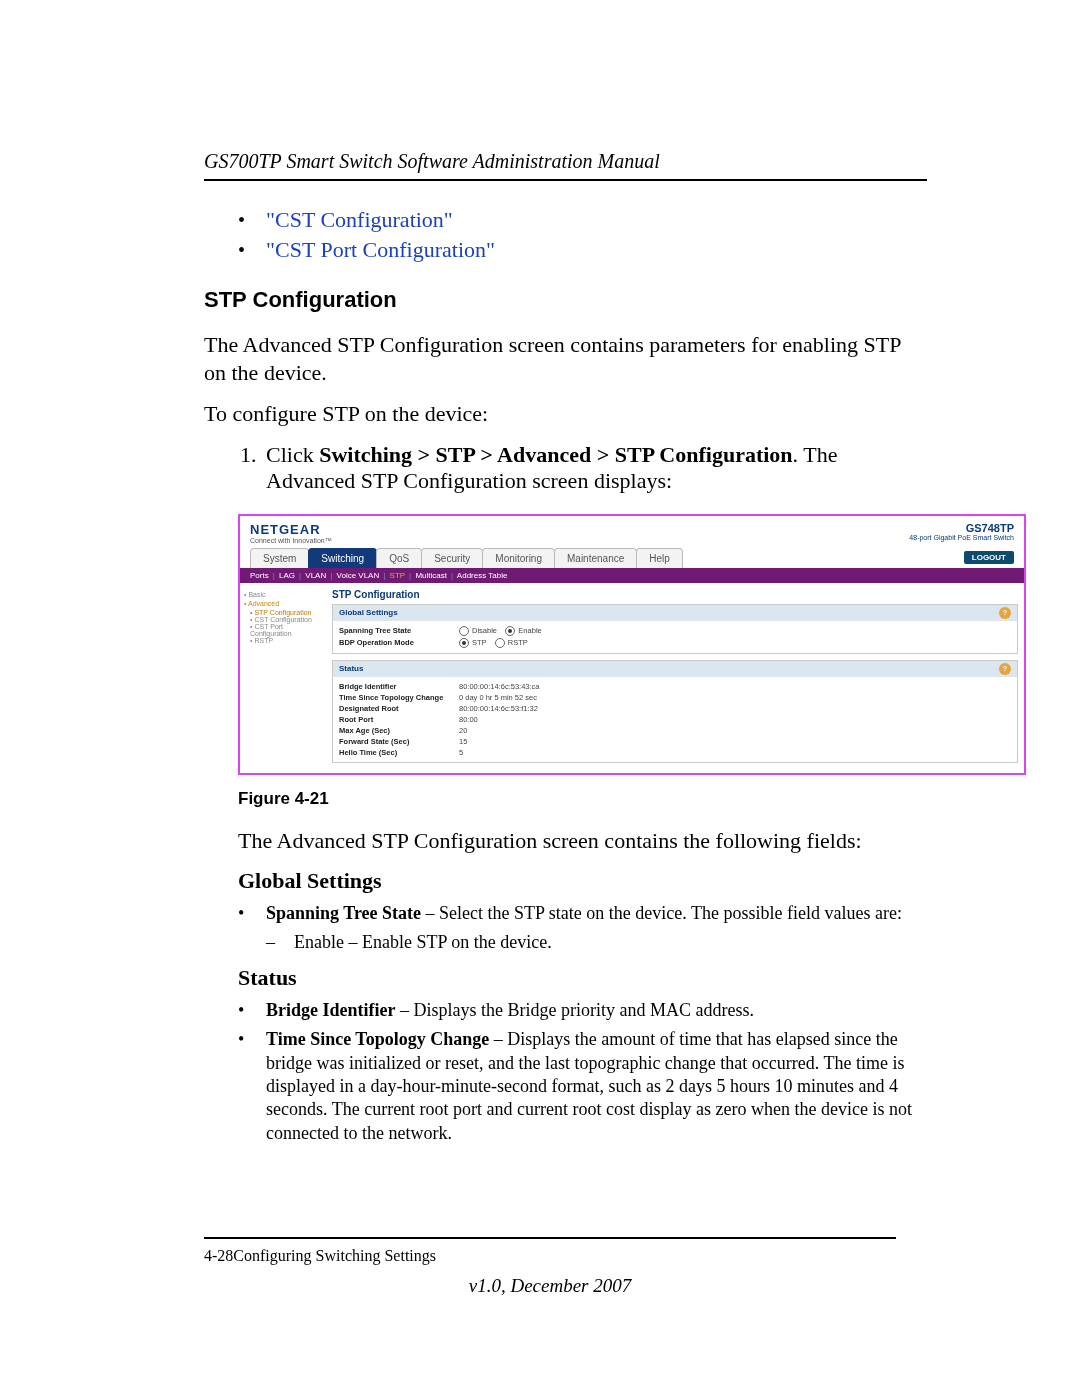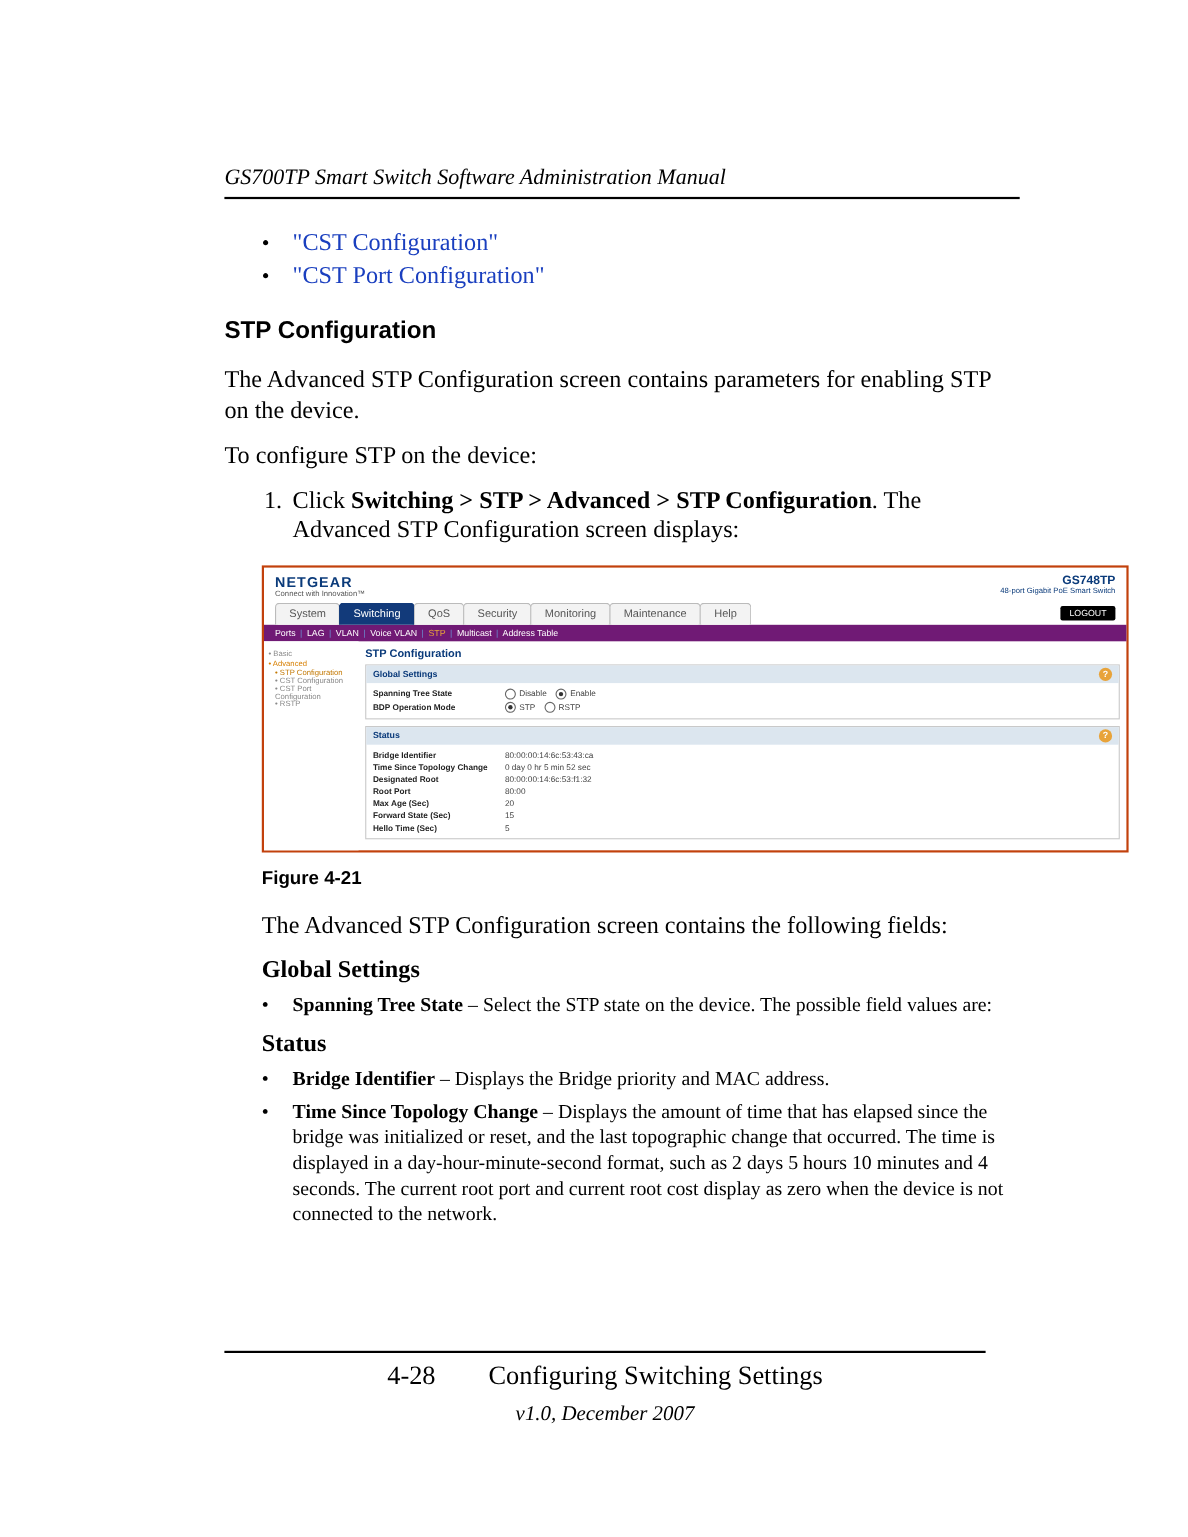--- a/index.html
+++ b/index.html
@@ -11,30 +11,30 @@
   ul.top li::before{content:"•";display:inline-block;width:28px;color:#000;font-size:20px;}
   .xref{color:#1a3fbf;}
   h2.section{font-family:Arial,Helvetica,sans-serif;font-weight:bold;font-size:22px;margin:8px 0 18px 0;}
   p.body{font-size:22px;margin:0 0 14px 0;line-height:1.25;}
   ol.step{font-size:22px;padding-left:58px;margin:0 0 20px 0;}
   ol.step li{padding-left:4px;}
   .bold{font-weight:bold;}
   .figwrap{margin:0 0 14px 34px;}
   .figlabel{font-family:Arial,Helvetica,sans-serif;font-weight:bold;font-size:17px;margin:14px 0 18px 34px;}
   
-  .shot{width:784px;border:2px solid #c2410c;font-family:Verdana,Arial,sans-serif;font-size:9px;background:#fff;}
+  .shot{width:784px;border:2px solid #d946ef;font-family:Verdana,Arial,sans-serif;font-size:9px;background:#fff;}
   .shot .bar1{display:flex;justify-content:space-between;align-items:flex-start;padding:6px 10px 4px 10px;}
   .netgear{font-family:Arial,sans-serif;font-weight:900;color:#0a3a7a;letter-spacing:1px;font-size:13px;}
   .tagline{font-size:7px;color:#555;}
   .model{color:#0a3a7a;text-align:right;font-size:11px;font-weight:bold;}
   .model .sub{font-size:7px;font-weight:normal;display:block;}
   .tabs{display:flex;align-items:stretch;padding:0 10px;gap:0;border-bottom:0;}
   .tab{padding:4px 12px;font-size:10px;color:#555;border:1px solid #bbb;border-bottom:none;background:#f3f3f3;border-radius:4px 4px 0 0;margin-right:-1px;}
   .tab.active{background:#123a7a;color:#fff;border-color:#123a7a;}
-  .logout{margin-left:auto;background:#000000;color:#fff;font-size:8px;padding:2px 8px;border-radius:2px;align-self:center;}
+  .logout{margin-left:auto;background:#0c4a6e;color:#fff;font-size:8px;padding:2px 8px;border-radius:2px;align-self:center;font-weight:bold;}
   .subbar{background:#701a75;color:#fff;font-size:8px;padding:3px 10px;}
   .subbar span{margin-right:2px;}
   .subbar .sep{color:#6a8ecf;margin:0 2px;}
   .subbar .hot{color:#e8a33a;}
   .panel{display:flex;min-height:160px;}
   .side{width:78px;background:#fff;padding:6px 4px;font-size:7px;color:#555;}
   .side .grp{color:#888;margin:2px 0;}
   .side .grp.hot{color:#d77f00;}
   .side .sub{color:#c27700;margin-left:6px;}
   .side .sub2{color:#888;margin-left:6px;}
@@ -52,21 +52,21 @@
   
   .subhead{font-weight:bold;font-size:22px;margin:10px 0 8px 34px;}
   ul.b1{list-style:none;margin:0 0 10px 34px;padding:0;font-size:18px;}
   ul.b1>li{margin:6px 0;padding-left:28px;position:relative;line-height:1.3;}
   ul.b1>li::before{content:"•";position:absolute;left:0;top:0;}
   ul.b2{list-style:none;margin:6px 0 0 0;padding:0;}
   ul.b2>li{margin:6px 0;padding-left:28px;position:relative;}
   ul.b2>li::before{content:"–";position:absolute;left:0;top:0;}
   .footer{position:absolute;left:140px;right:120px;bottom:100px;}
   .frule{border:none;border-top:2px solid #000;margin:0 0 8px 0;}
-  .fline{display:flex;justify-content:center;font-size:24px;gap:48px;}
+  .fline{display:flex;justify-content:flex-start;font-size:16px;}
   .fver{text-align:center;font-style:italic;font-size:19px;margin-top:10px;}
 </style>
 </head>
 <body>
 
 <div class="page">
   <div class="hdr-title">GS700TP Smart Switch Software Administration Manual</div>
   <hr class="rule">
 
   <ul class="top">
@@ -193,20 +193,21 @@
 
   <div class="figlabel">Figure 4-21</div>
 
   <p class="body" style="margin-left:34px">The Advanced STP Configuration screen contains the following fields:</p>
 
   <div class="subhead">Global Settings</div>
   <ul class="b1">
     <li>
       <span class="bold">Spanning Tree State</span><span> – Select the STP state on the device. The possible field values are:</span>
       <ul class="b2">
+        <li>Enable – Enable STP on the device.</li>
       </ul>
     </li>
   </ul>
 
   <div class="subhead">Status</div>
   <ul class="b1">
     <li>
       <span class="bold">Bridge Identifier</span><span> – Displays the Bridge priority and MAC address.</span>
     </li>
     <li>

